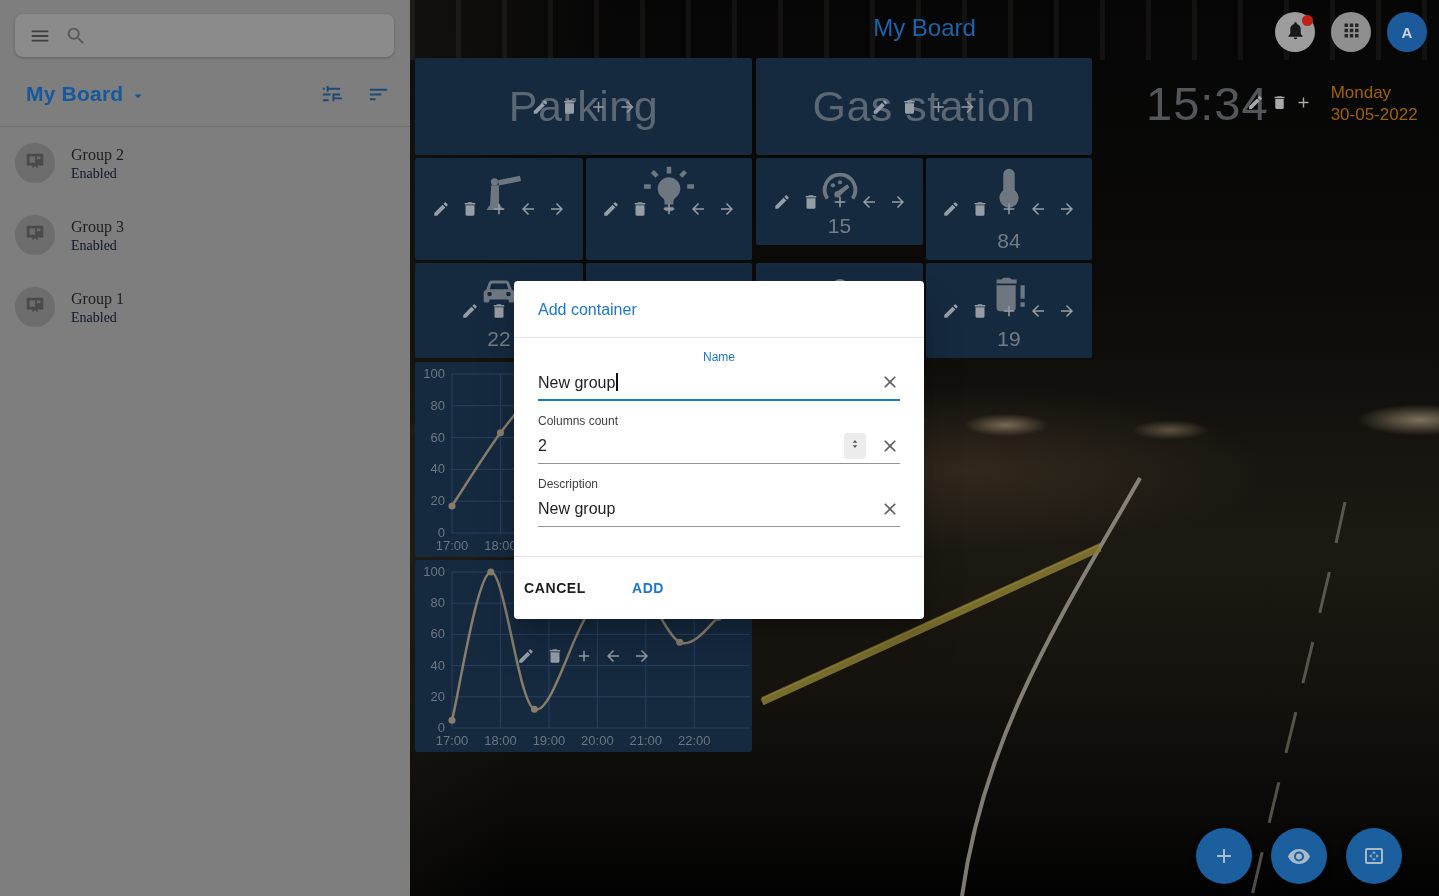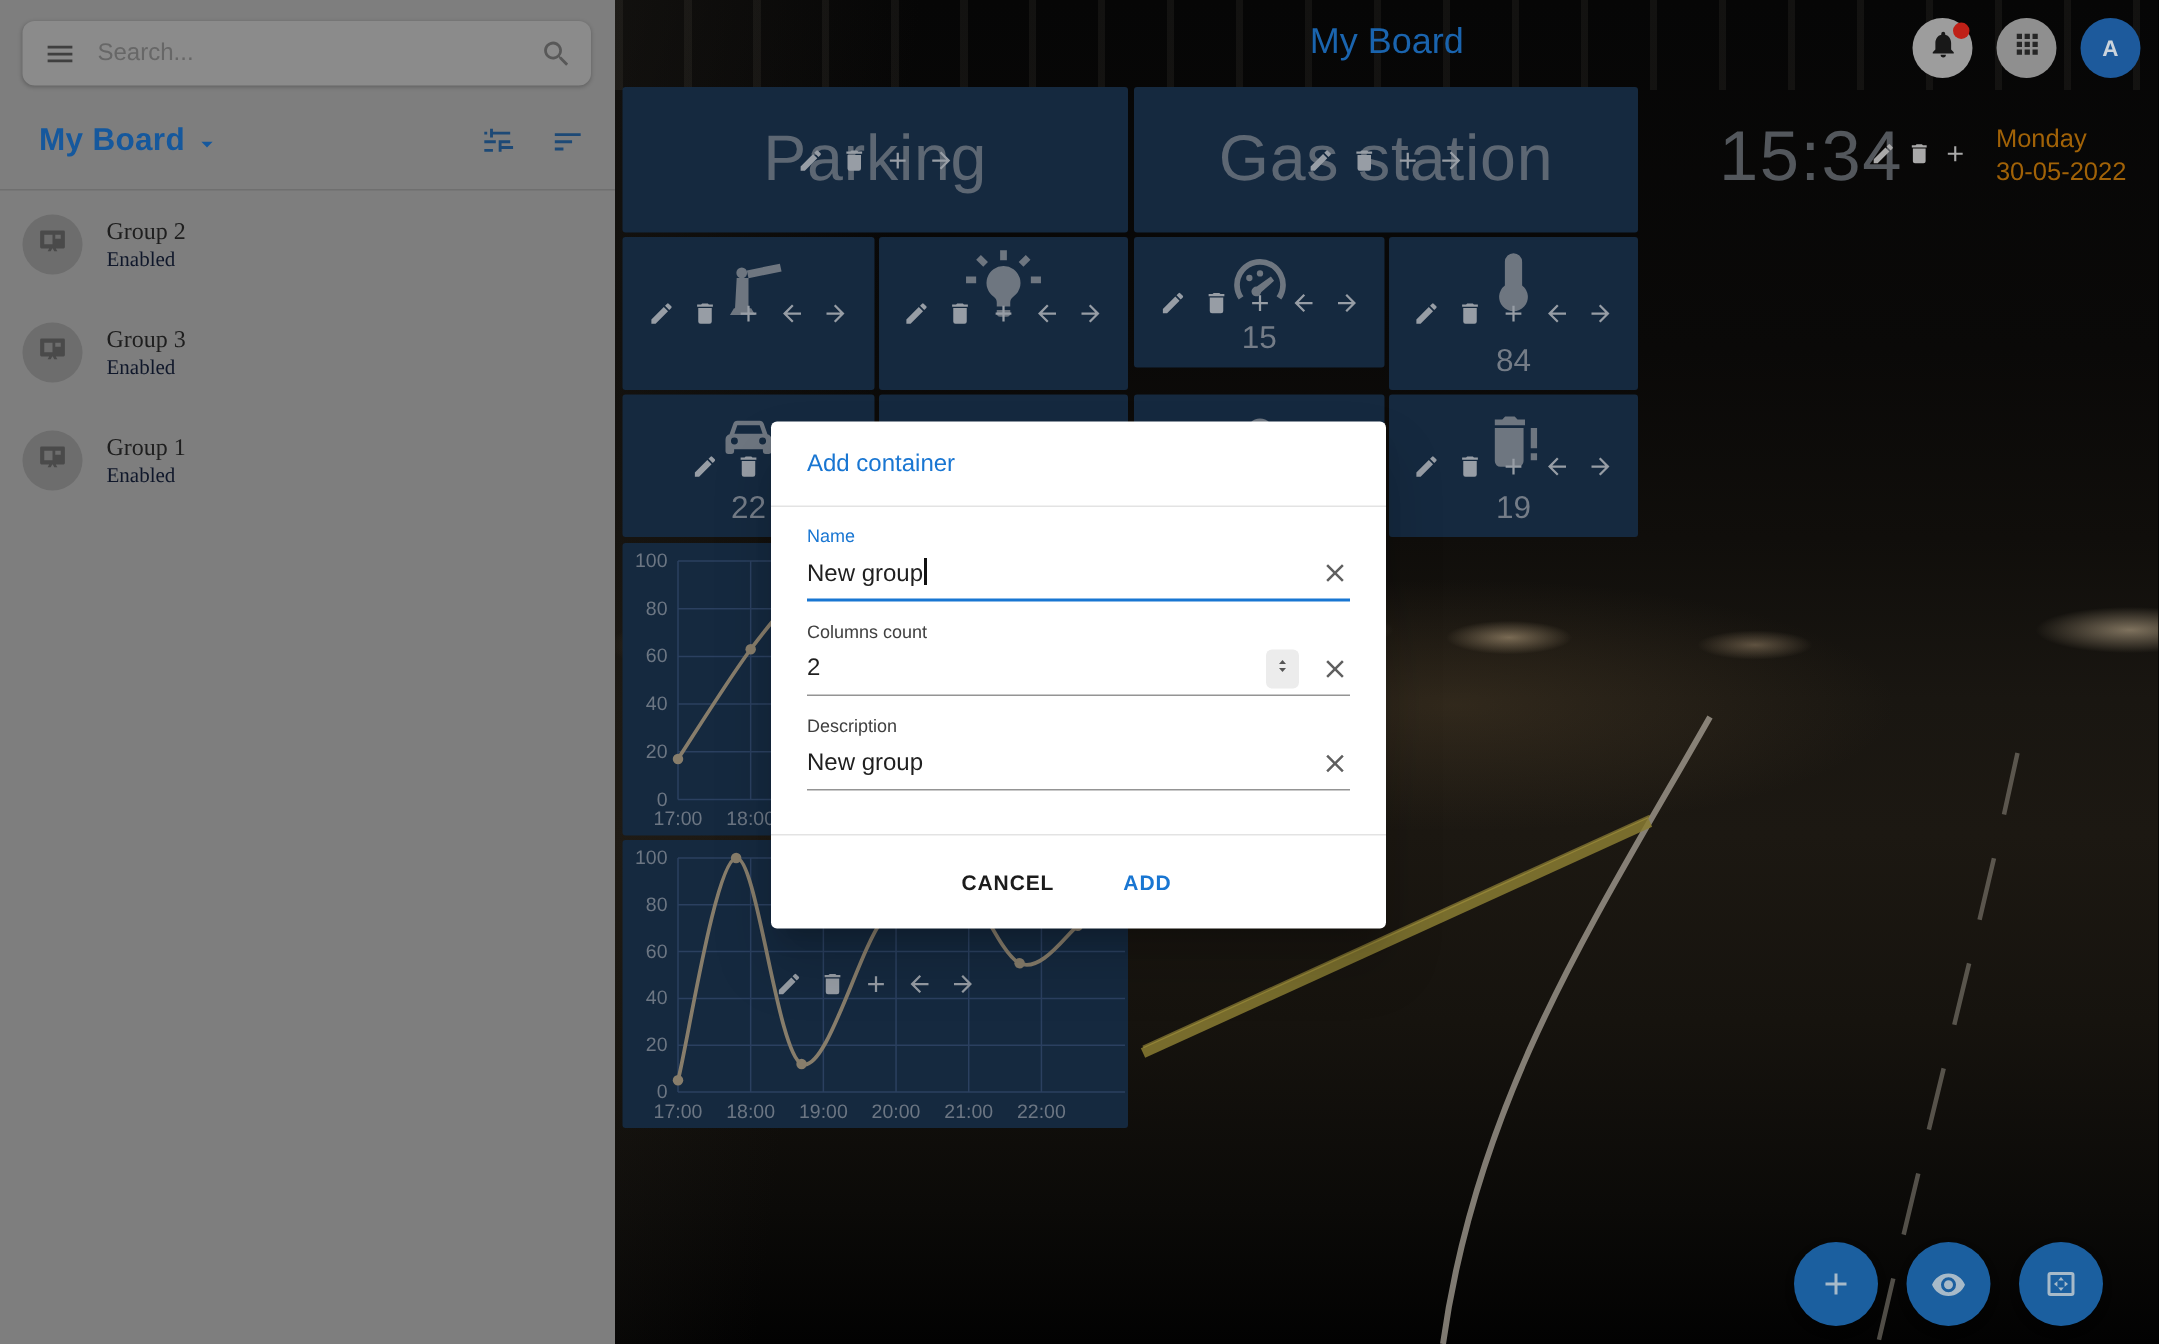--- a/index.html
+++ b/index.html
@@ -90,32 +90,32 @@
 
   
   .backdrop { position:absolute; inset:0; z-index:90; background:transparent; }
   .modal { position:absolute; left:514px; top:281px; width:410px; height:338px; background:#fff;
     border-radius:4px; z-index:100; box-shadow:0 11px 15px -7px rgba(0,0,0,.2), 0 24px 38px 3px rgba(0,0,0,.14); }
   .modal-title { padding:20px 24px 18px; font-size:16px; font-weight:500; color:#1976d2; }
   .modal-hr { height:1px; background:#e3e3e3; }
   .modal-body { padding:12px 24px 0; }
   .field { margin-bottom:13px; }
   .field-label { font-size:12px; color:#404040; margin-bottom:4px; }
-  .field-label.focused { color:#1976d2; }
+  .field-label.focused { color:#1976d2;text-align:center; }
   .field-row { display:flex; align-items:center; height:28px;justify-content:space-between; }
   .field-value { flex:1; font-size:16px; color:#1f1f1f; white-space:nowrap; }
   .caret-bar { display:inline-block; width:1.5px; height:18px; background:#111; vertical-align:-3px; margin-left:1px; }
   .spinner { width:22px; height:26px; background:#ececec; border-radius:4px; color:#555;
     display:flex; align-items:center; justify-content:center; margin-right:14px; cursor:pointer; }
   .spinner svg { width:16px; height:16px; }
   .clear-x { width:20px; height:20px; color:#5f5f5f; cursor:pointer; }
   .underline { height:1px; background:#949494; margin-top:3px; }
   .underline.focused { height:2px; background:#1976d2; }
   .modal-footer { position:absolute; left:0; right:0; bottom:0; height:63px; border-top:1px solid #e3e3e3;
-    display:flex; align-items:center; justify-content:center; padding-right:16px; gap:26px; }
+    display:flex; align-items:center; justify-content:flex-start; padding-right:16px; gap:26px; }
   .dialog-btn { border:none; background:transparent; font-family:inherit; font-size:14px; font-weight:bold;
     letter-spacing:.6px; cursor:pointer; padding:9px 10px; border-radius:4px; }
   .btn-cancel { color:#1c1c1c; }
   .btn-add { color:#1976d2; }
 
   .chart-svg text { font-family:"Liberation Sans", sans-serif; }
 </style>
 </head>
 <body>
 
@@ -539,21 +539,20 @@
           </span>
         </div>
       </div>
     </div>
 
   <div class="sidebar">
     <div class="search-bar">
       <span class="hamburger icon-slot"><svg viewBox="0 0 24 24" fill="currentColor" width="100%" height="100%">
             <path d="M3 6h18v2H3zM3 11h18v2H3zM3 16h18v2H3z"></path>
           </svg></span>
-      <input type="text" placeholder="Search..." style="">
       <span class="search-glyph icon-slot"><svg viewBox="0 0 24 24" fill="currentColor" width="100%" height="100%">
             <path d="M15.5 14h-.8l-.3-.3a6.5 6.5 0 1 0-.7.7l.3.3v.8l5 5 1.5-1.5-5-5zm-6 0a4.5 4.5 0 1 1 0-9 4.5 4.5 0 0 1 0 9z"></path>
           </svg></span>
     </div>
     <div class="board-row">
       <span class="board-title">My Board</span>
       <span class="board-caret icon-slot"><svg viewBox="0 0 24 24" fill="currentColor" width="100%" height="100%">
             <path d="M7 10l5 5 5-5z"></path>
           </svg></span>
       <span class="board-actions">

